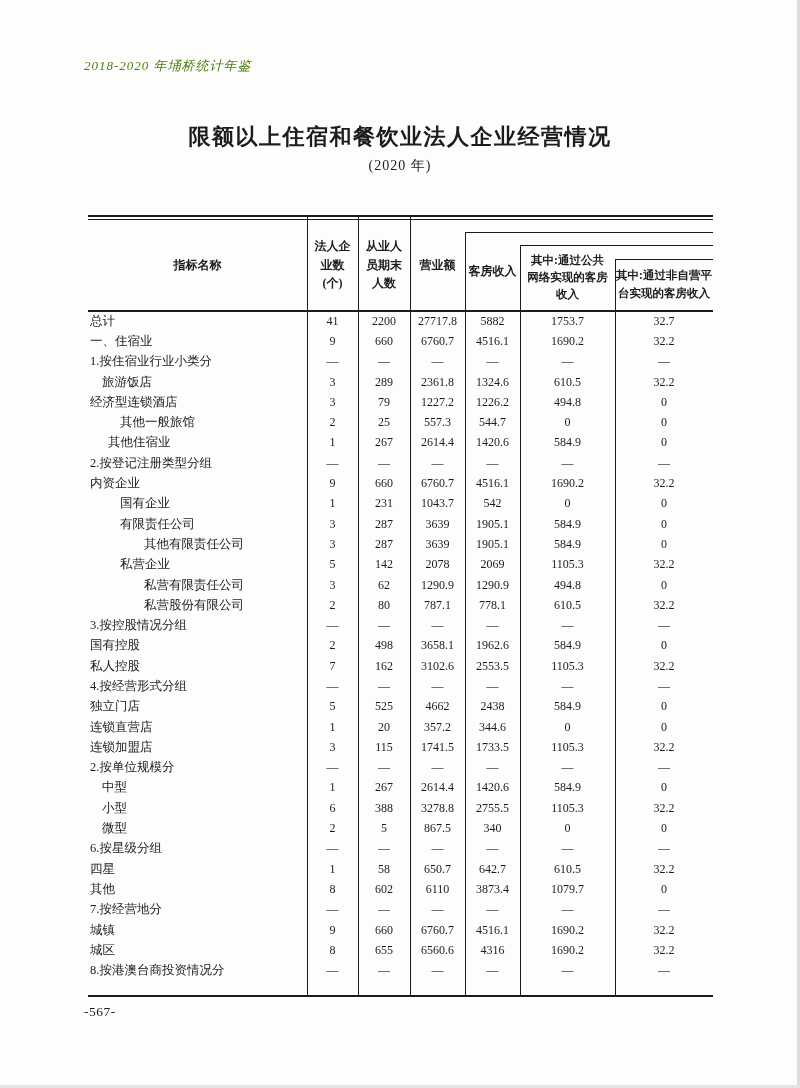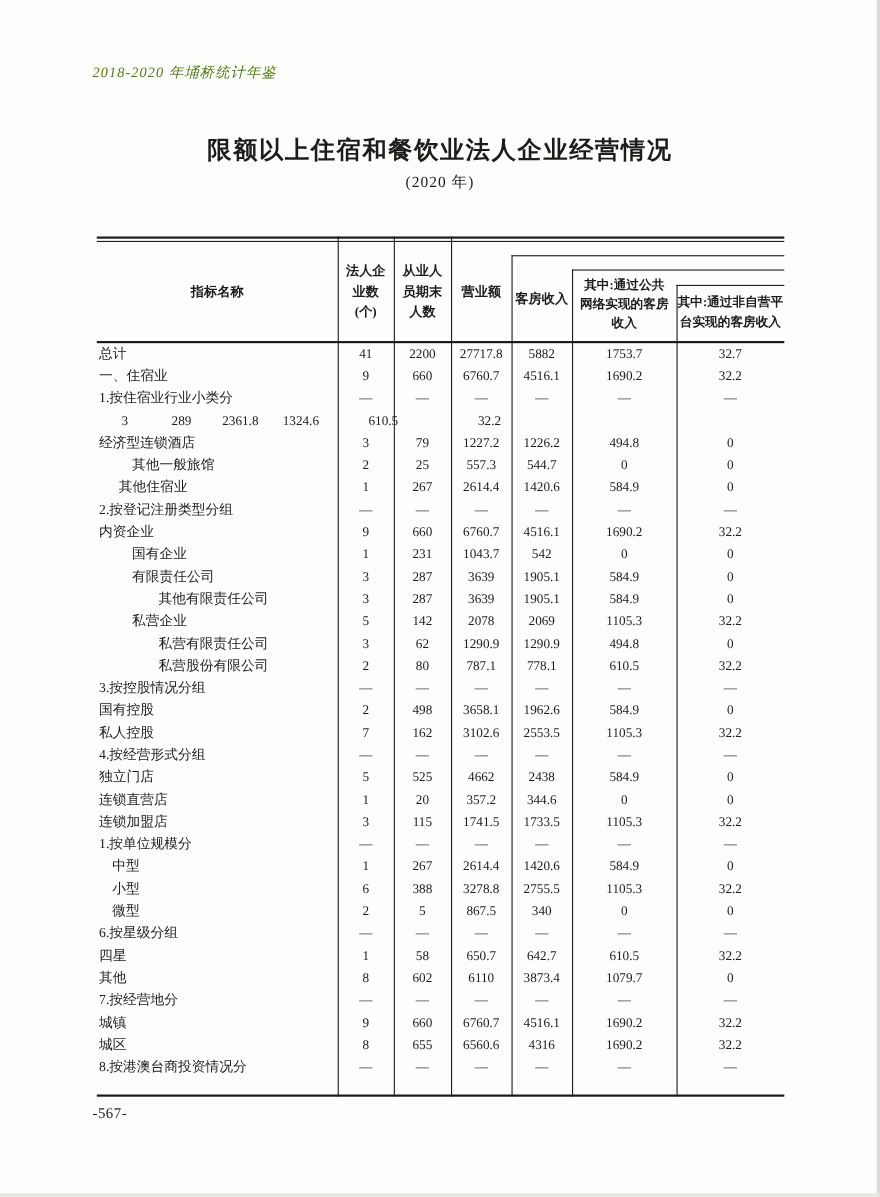--- a/index.html
+++ b/index.html
@@ -175,20 +175,21 @@
     <div class="c c0" style="padding-left: 2px;">1.按住宿业行业小类分</div>
     <div class="c c1">—</div>
     <div class="c c2">—</div>
     <div class="c c3">—</div>
     <div class="c c4">—</div>
     <div class="c c5">—</div>
     <div class="c c6">—</div>
   </div>
 
   <div class="trow">
+    <div class="c c0" style="padding-left: 14px;">旅游饭店</div>
     <div class="c c1">3</div>
     <div class="c c2">289</div>
     <div class="c c3">2361.8</div>
     <div class="c c4">1324.6</div>
     <div class="c c5">610.5</div>
     <div class="c c6">32.2</div>
   </div>
 
   <div class="trow">
     <div class="c c0" style="padding-left: 2px;">经济型连锁酒店</div>
@@ -364,21 +365,21 @@
     <div class="c c0" style="padding-left: 2px;">连锁加盟店</div>
     <div class="c c1">3</div>
     <div class="c c2">115</div>
     <div class="c c3">1741.5</div>
     <div class="c c4">1733.5</div>
     <div class="c c5">1105.3</div>
     <div class="c c6">32.2</div>
   </div>
 
   <div class="trow">
-    <div class="c c0" style="padding-left: 2px;">1.按单位规模分</div>
+    <div class="c c0" style="padding-left: 2px;">2.按单位规模分</div>
     <div class="c c1">—</div>
     <div class="c c2">—</div>
     <div class="c c3">—</div>
     <div class="c c4">—</div>
     <div class="c c5">—</div>
     <div class="c c6">—</div>
   </div>
 
   <div class="trow">
     <div class="c c0" style="padding-left: 14px;">中型</div>

